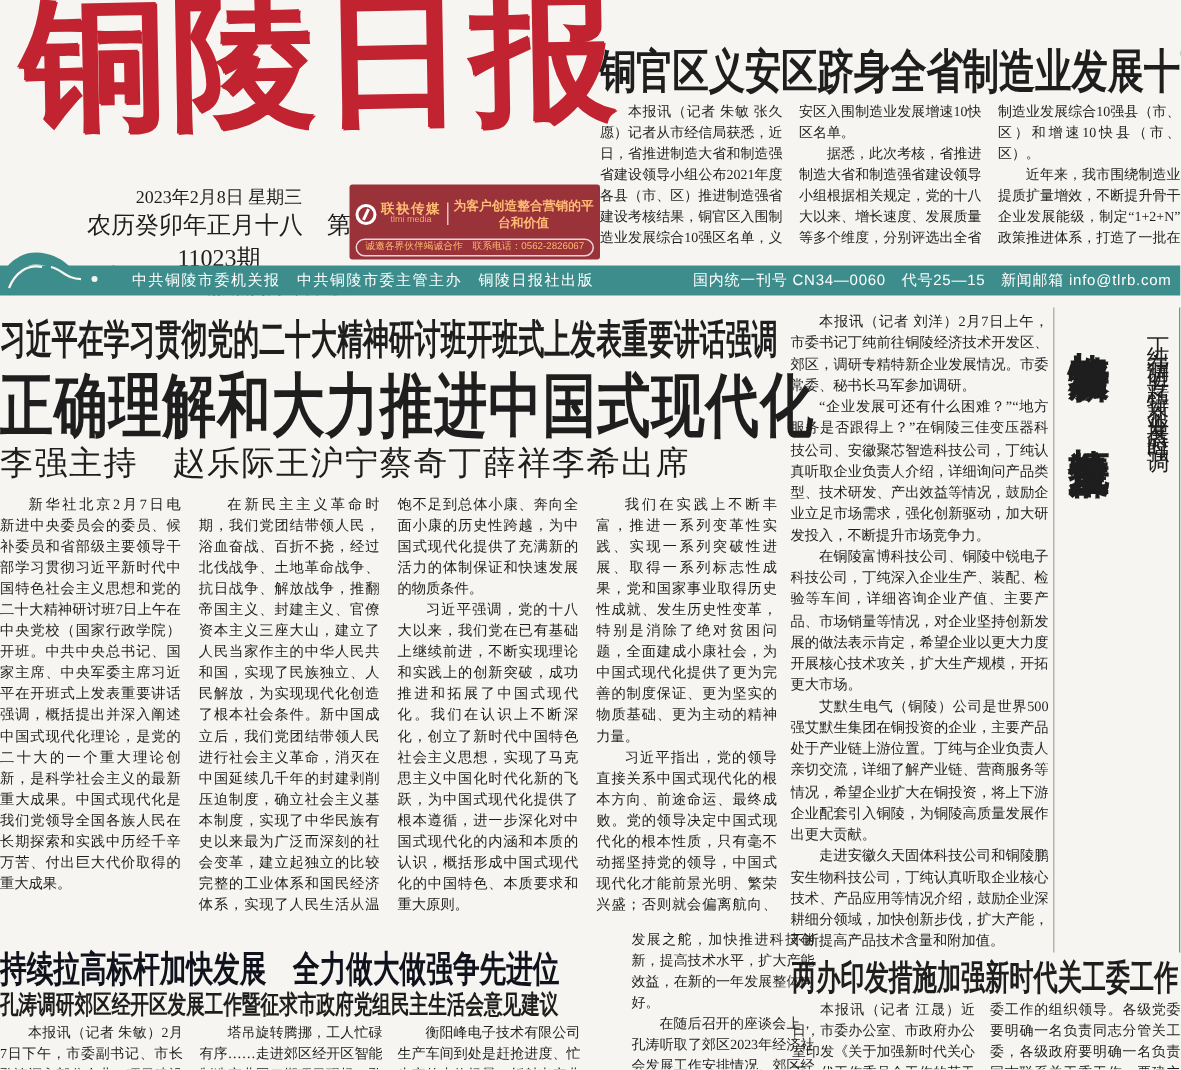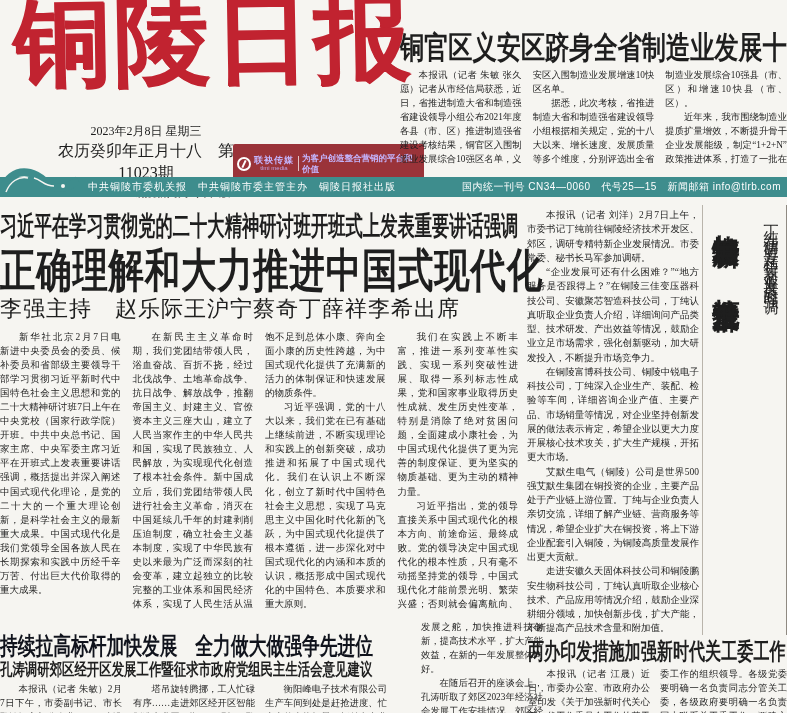--- a/index.html
+++ b/index.html
@@ -19,35 +19,35 @@
     color:var(--red); font-weight:700; letter-spacing:4px; white-space:nowrap;
     font-family:"Liberation Serif",serif; transform:rotate(-1deg);
     text-shadow:1px 1px 0 var(--red);
   }
   .date-block{left:58px; top:123px; width:176px; text-align:center; line-height:1.4;}
   .date-block .d1{font-size:12px; font-weight:400;}
   .date-block .d2{font-size:16px;}
   .date-block .d3{font-size:11px; font-weight:700;}
 
   .contact-box{
-    left:233px; top:123px; width:191px; height:50px; background:var(--adred);
-    color:#c4b5fd; font-family:"Liberation Sans",sans-serif; border-radius:2px;
-    display:flex; flex-direction:column; padding:3px 4px 2px;margin-top:21px;
+    left:233px; top:123px; width:167px; height:50px; background:var(--adred);
+    color:#fdba74; font-family:"Liberation Sans",sans-serif; border-radius:2px;
+    display:flex; flex-direction:column; padding:3px 4px 2px;
   }
   .contact-top{display:flex; align-items:center; flex:1;}
   .media-logo{display:flex; align-items:center; gap:3px; padding-right:4px;
     border-right:1px solid rgba(255,255,255,.7);}
   .logo-ring{width:14px; height:14px; border:2px solid #fff; border-radius:50%;
     position:relative; flex:none;}
   .logo-ring::after{content:""; position:absolute; left:4px; top:1px; width:2px; height:8px;
     background:#fff; transform:rotate(25deg);}
   .brand-txt{line-height:1.05; text-align:center;}
   .brand-cn{font-size:9px; font-weight:700; letter-spacing:1px;}
   .brand-en{font-size:6px; opacity:.85;}
-  .slogan{flex:1; text-align:left; font-size:8.5px; font-weight:700; line-height:1.3; padding-left:3px;}
+  .slogan{flex:1; text-align:center; font-size:8.5px; font-weight:700; line-height:1.3; padding-left:3px;}
   .contact-strip{border:1px solid rgba(255,255,255,.8); border-radius:7px;
     font-size:6.5px; text-align:center; line-height:1.5; white-space:nowrap; overflow:hidden;}
 
   
   .top-story{left:400px; top:27px; width:387px;}
   .top-story-headline{
     font-size:31px; font-weight:700; white-space:nowrap;
     transform:scaleX(.78); transform-origin:0 50%;
     font-family:"Liberation Serif",serif; letter-spacing:0;
   }

